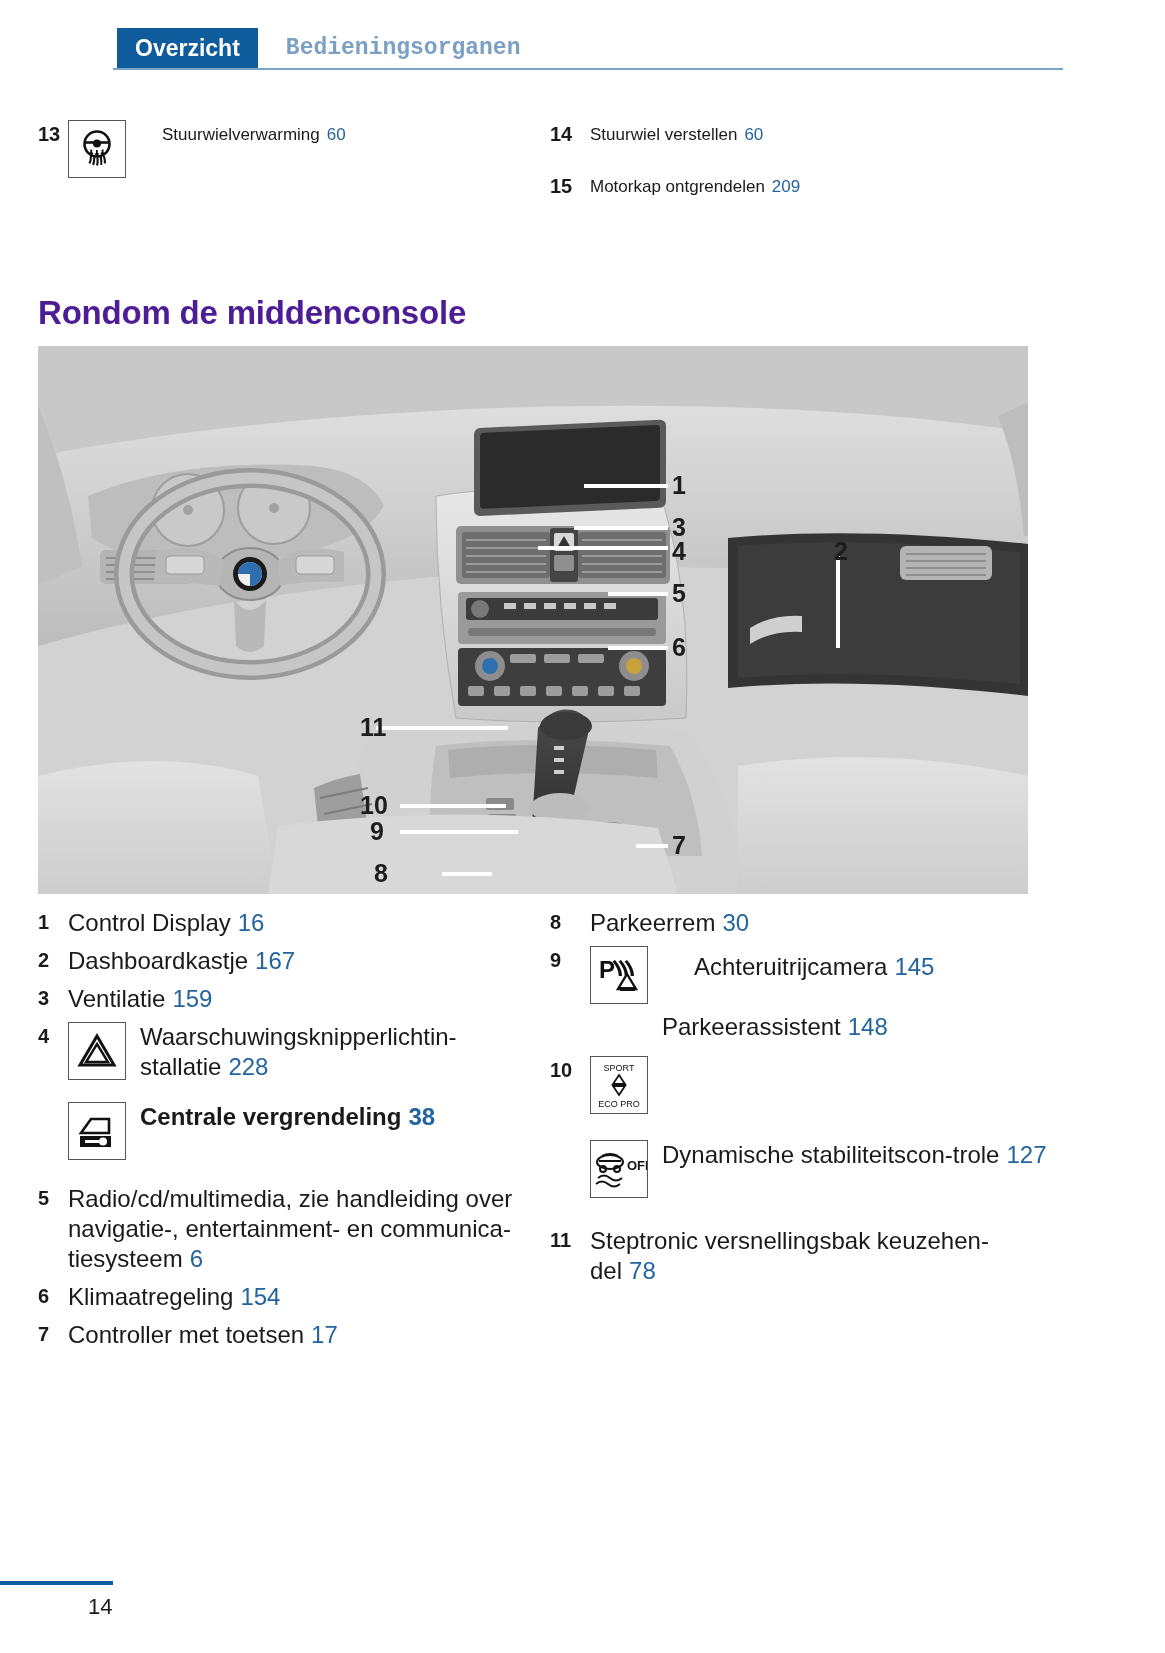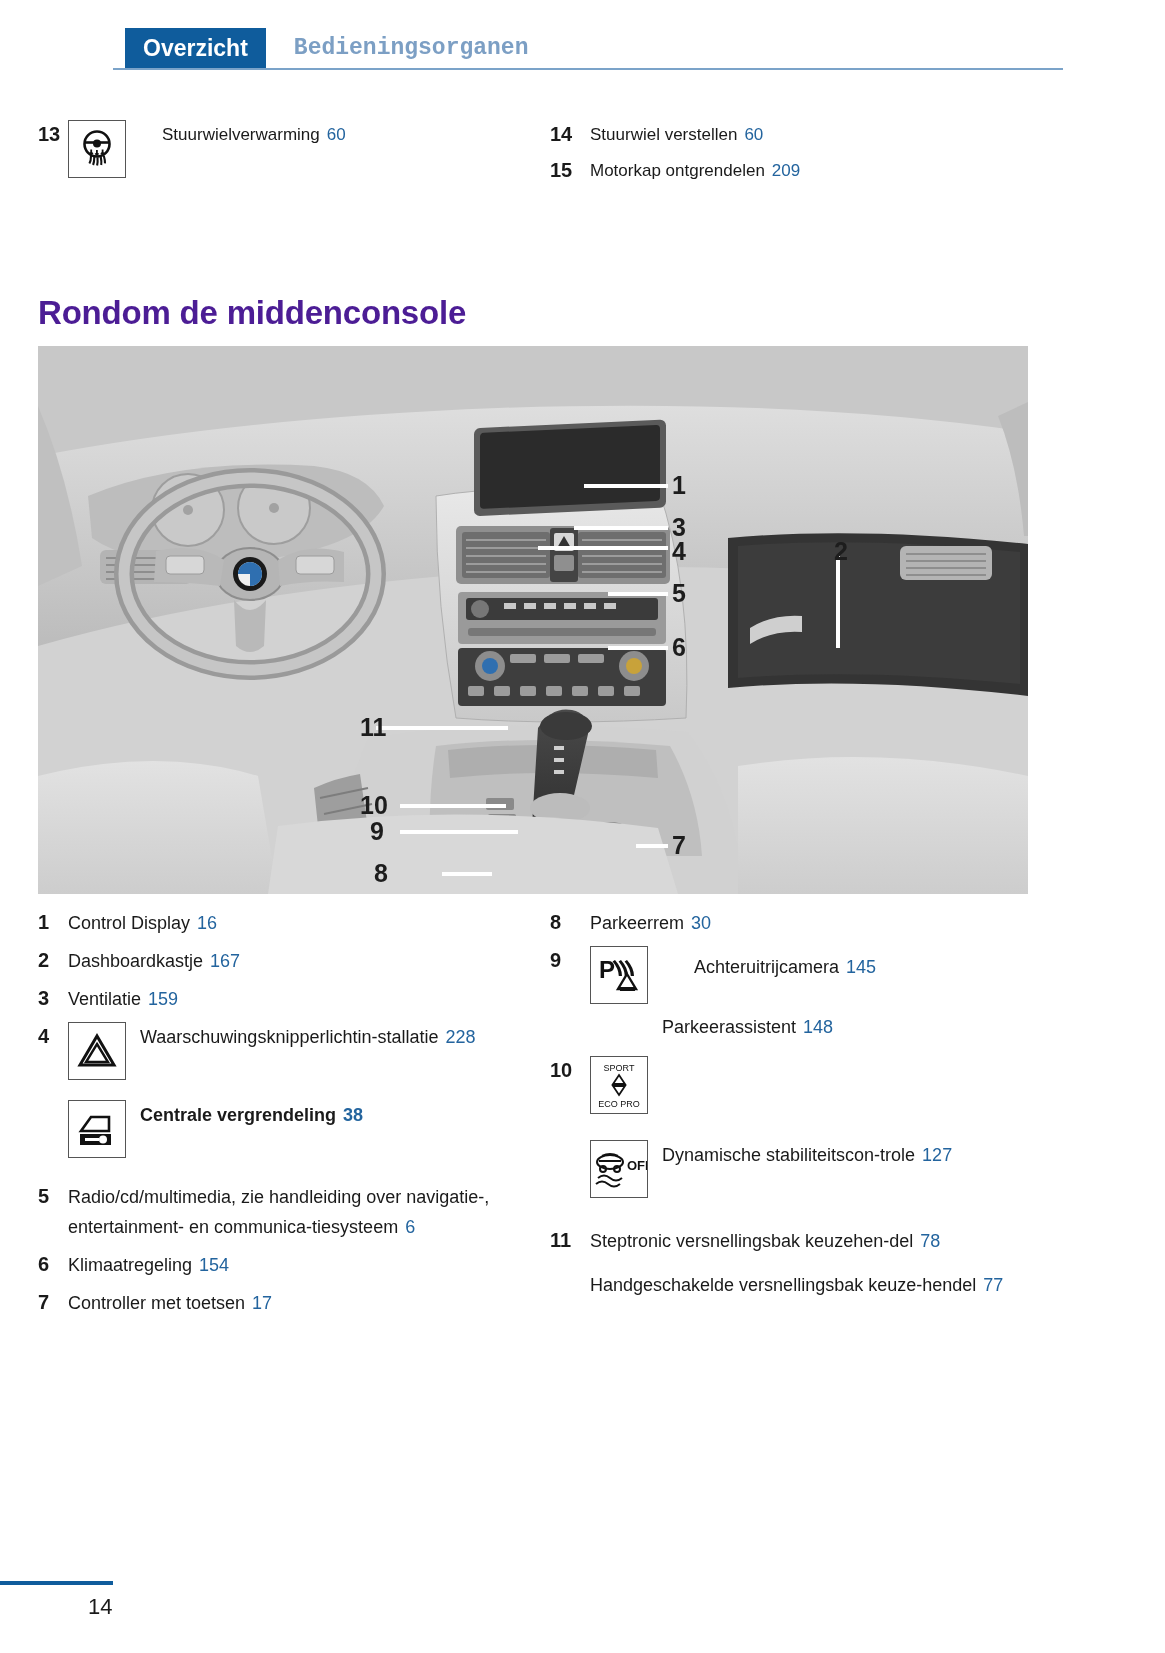--- a/index.html
+++ b/index.html
@@ -12,21 +12,21 @@
     height: 1653px;
     font-family: "Liberation Sans", sans-serif;
     color: #1a1a1a;
     position: relative;
     overflow: hidden;
   }
 
   
   .header {
     position: absolute;
-    left: 12px; top: 28px;
+    left: 4px; top: 28px;
     width: 947px;
     height: 42px;
   }
   .header-tabs {
     position: absolute;
     left: 0; top: 0;
     display: flex;
     align-items: stretch;
     height: 40px;
   }
@@ -65,21 +65,21 @@
     position: absolute;
     left: 0; top: 120px;
     width: 1165px;
   }
   .toplist .col-left  { position: absolute; left: 38px;  top: 0; width: 500px; }
   .toplist .col-right { position: absolute; left: 550px; top: 0; width: 520px; }
 
   .entry {
     display: flex;
     align-items: flex-start;
-    margin-bottom: 7px;
+    margin-bottom: 23px;
   }
   .num {
     font-weight: bold;
     font-size: 20px;
     min-width: 30px;
     text-align: left;
     line-height: 29px;
     flex: 0 0 auto;
   }
   .num.wide { min-width: 40px; }
@@ -133,21 +133,21 @@
   .legend {
     position: absolute;
     top: 908px;
     left: 0;
     width: 1165px;
   }
   .legend .col-left  { position: absolute; left: 38px;  top: 0; width: 480px; }
   .legend .col-right { position: absolute; left: 550px; top: 0; width: 500px; }
 
   .legend .entry { margin-bottom: 8px; }
-  .legend .entry-text { font-size: 18px; line-height: 30px; }
+  .legend .entry-text { font-size: 24px; line-height: 30px; }
 
   .subentry {
     display: flex;
     align-items: flex-start;
     margin-bottom: 8px;
   }
   .subentry .spacer { min-width: 30px; flex: 0 0 auto; }
   .subentry .spacer.wide { min-width: 40px; }
   .icon-slot {
     width: 72px;
@@ -603,24 +603,18 @@
       </div>
     </div>
 
     <div class="entry" style="margin-top:28px;">
       <div class="num wide">11</div>
       <div class="entry-body">
         <div class="entry-text"><span>Steptronic versnellingsbak keuzehen-del</span><span class="pg">78</span></div>
       </div>
     </div>
 
-    <div class="subentry" style="margin-top:14px;">
-      <div class="spacer wide"></div>
-      <div class="txt-slot">
-        <div class="entry-text"><span>Handgeschakelde versnellingsbak keuze-hendel</span><span class="pg">77</span></div>
-      </div>
-    </div>
 
   </div>
 </div>
 
 <div class="footer-rule"></div>
 <div class="page-number">14</div>
 
 </body></html>

